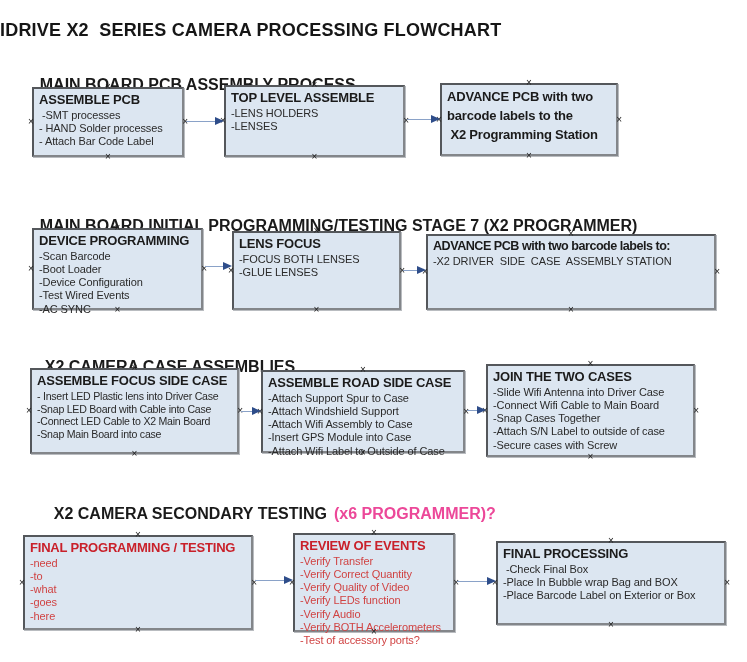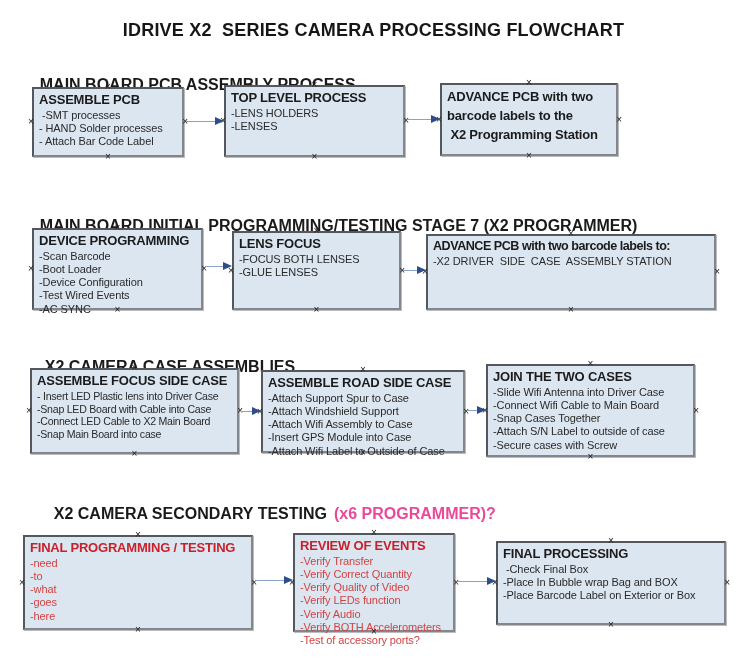--- a/index.html
+++ b/index.html
@@ -1,18 +1,18 @@
 <!DOCTYPE html>
 <html><head>
 <meta charset="utf-8">
 <style>
   html,body{margin:0;padding:0;background:#ffffff;}
   .canvas{position:relative;width:747px;height:662px;background:#ffffff;overflow:hidden;
           font-family:"Liberation Sans",sans-serif;}
-  .title{position:absolute;left:0;top:20px;width:747px;text-align:center;
+  .title{position:absolute;left:0;top:20px;width:747px;text-align:left;
          font-size:18px;font-weight:bold;color:#161616;white-space:pre;letter-spacing:.2px;}
   .section-header{position:absolute;font-size:16px;font-weight:bold;color:#1a1a1a;white-space:pre;}
   .section-header .accent{color:#ec4899;margin-left:7px;}
   .fbox{position:absolute;background:#dce6f1;border:2px solid #54575b;
         border-right-color:#83868a;border-bottom-color:#83868a;
         box-shadow:1px 1px 0 #b9bcc0;
         padding:3px 4px 3px 5px;box-sizing:border-box;overflow:visible;}
   .fbox-heading{font-weight:bold;font-size:13px;letter-spacing:-.2px;color:#1b1b1b;
                 white-space:pre;line-height:1.22;margin-bottom:1px;}
   .fbox-heading.multiline{white-space:pre-wrap;line-height:1.45;}
@@ -62,21 +62,21 @@
     <div class="fbox-item"> -SMT processes</div>
     <div class="fbox-item">- HAND Solder processes</div>
     <div class="fbox-item">- Attach Bar Code Label</div>
   <span class="handle h-t">×</span>
       <span class="handle h-b">×</span>
       <span class="handle h-l">×</span>
       <span class="handle h-r">×</span>
     </div>
 
   <div class="fbox" id="r1b2">
-    <div class="fbox-heading">TOP LEVEL PROCESS</div>
+    <div class="fbox-heading">TOP LEVEL ASSEMBLE</div>
     <div class="fbox-item">-LENS HOLDERS</div>
     <div class="fbox-item">-LENSES</div>
   <span class="handle h-t">×</span>
       <span class="handle h-b">×</span>
       <span class="handle h-l">×</span>
       <span class="handle h-r">×</span>
     </div>
 
   <div class="fbox" id="r1b3">
     <div class="fbox-heading multiline">ADVANCE PCB with two

